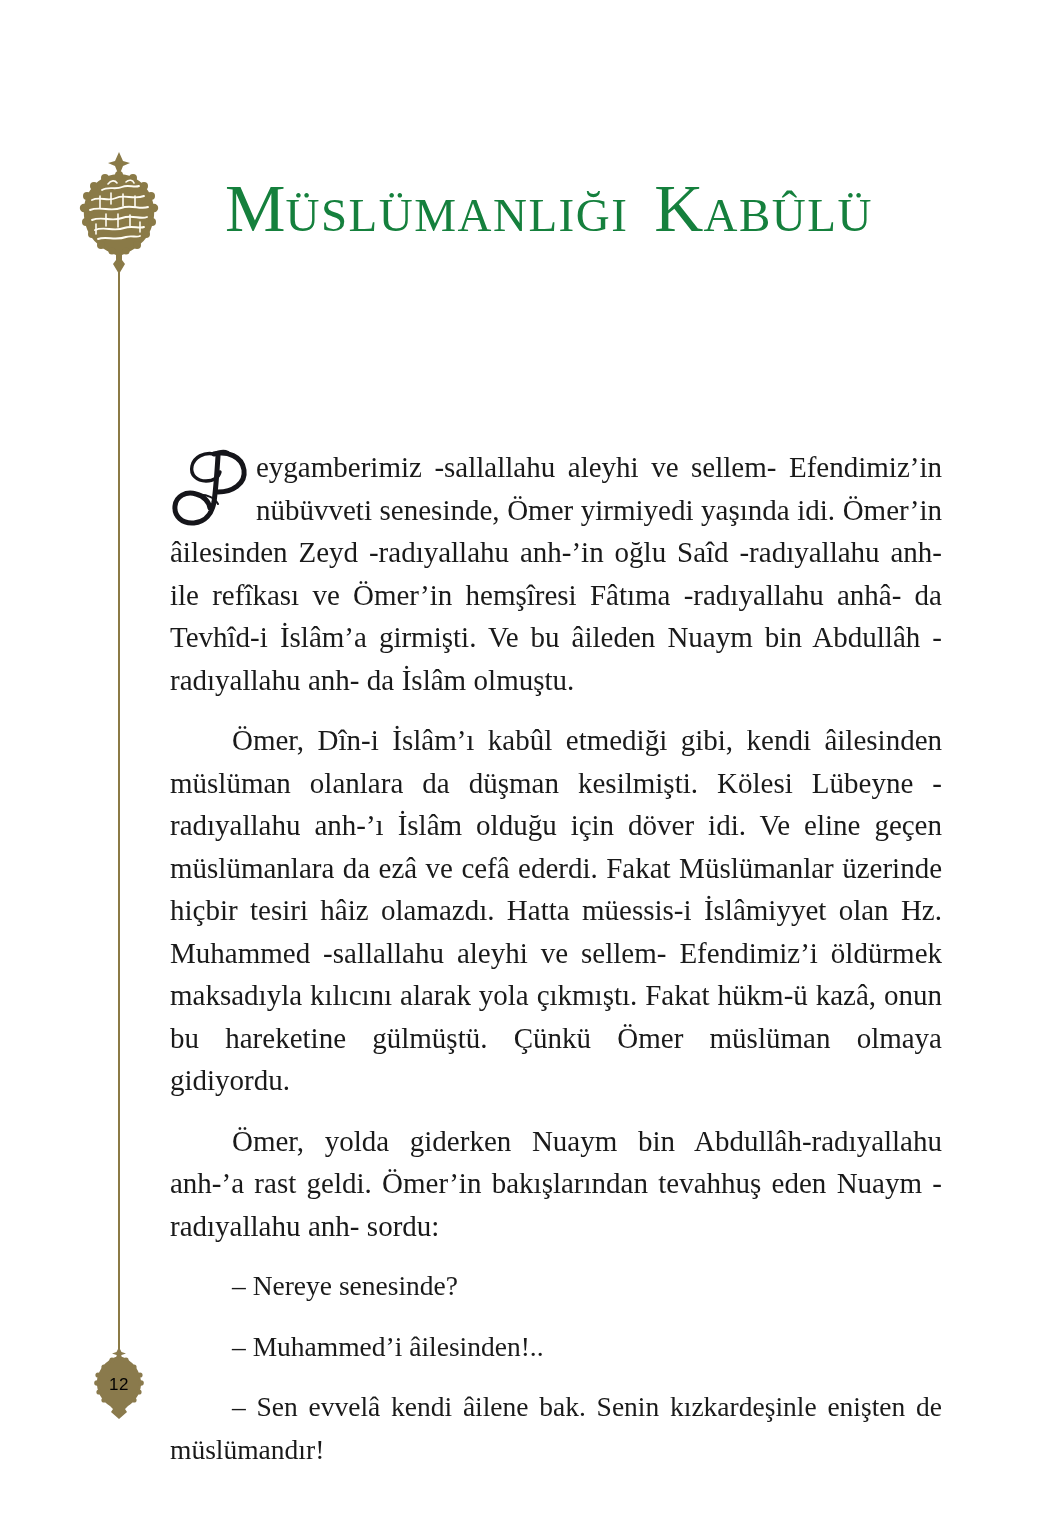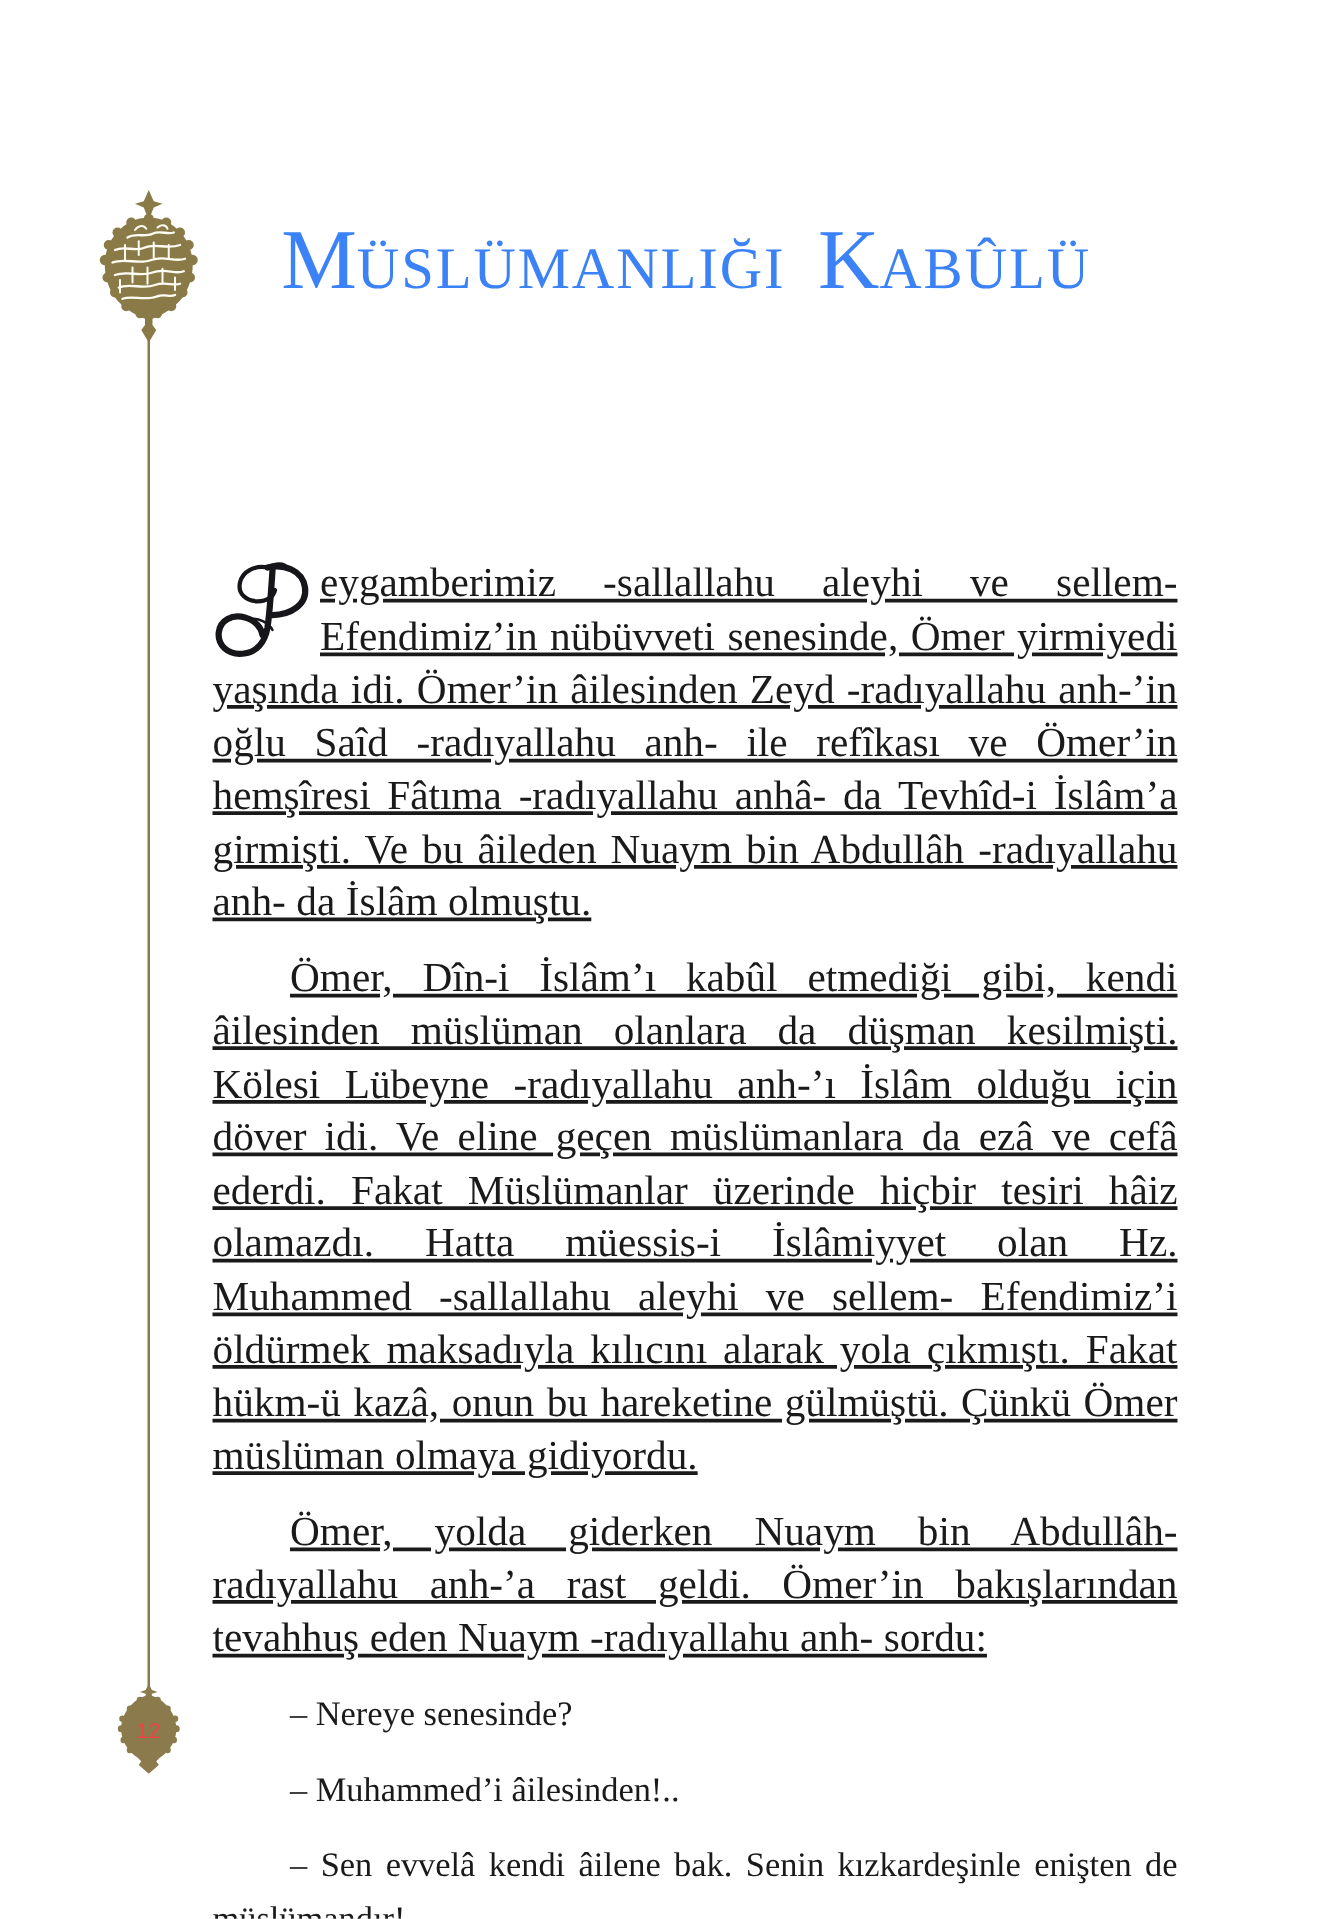--- a/index.html
+++ b/index.html
@@ -66,36 +66,36 @@
     left: 0;
     top: 0;
     width: 50px;
     height: 72px;
     display: flex;
     align-items: center;
     justify-content: center;
     font-family: "Liberation Sans", sans-serif;
     font-size: 17px;
     letter-spacing: 0.5px;
-    color: #ef4444;
+    color: #000000;
     padding-top: 4px;
     box-sizing: border-box;
   }
 
   
   .chapter-title {
     position: absolute;
     left: 225px;
     top: 160px;
     width: 760px;
     font-family: "Liberation Serif", "DejaVu Serif", serif;
     font-size: 47px;
     font-weight: 400;
     line-height: 1.05;
-    color: #3b82f6;
+    color: #15803d;
     letter-spacing: 1.2px;
     white-space: nowrap;
   }
   .chapter-title .word { display: inline; }
   .chapter-title .cap {
     font-size: 68px;
     line-height: 0;
     vertical-align: baseline;
     letter-spacing: 0px;
   }
@@ -108,29 +108,28 @@
   
   .body-col {
     position: absolute;
     left: 170px;
     top: 446px;
     width: 772px;
   }
 
   p.para {
     margin: 0 0 18px 0;
-    font-size: 33px;
+    font-size: 29px;
     line-height: 42.5px;
     text-align: justify;
     text-justify: inter-word;
     text-indent: 62px;
     hyphens: manual;
     -webkit-hyphens: manual;
     word-spacing: 0.2px;
-    text-decoration: underline;
   }
   p.para:last-child { margin-bottom: 0; }
 
   p.para.lead {
     text-indent: 0;
     position: relative;
     min-height: 92px;
   }
 
   

